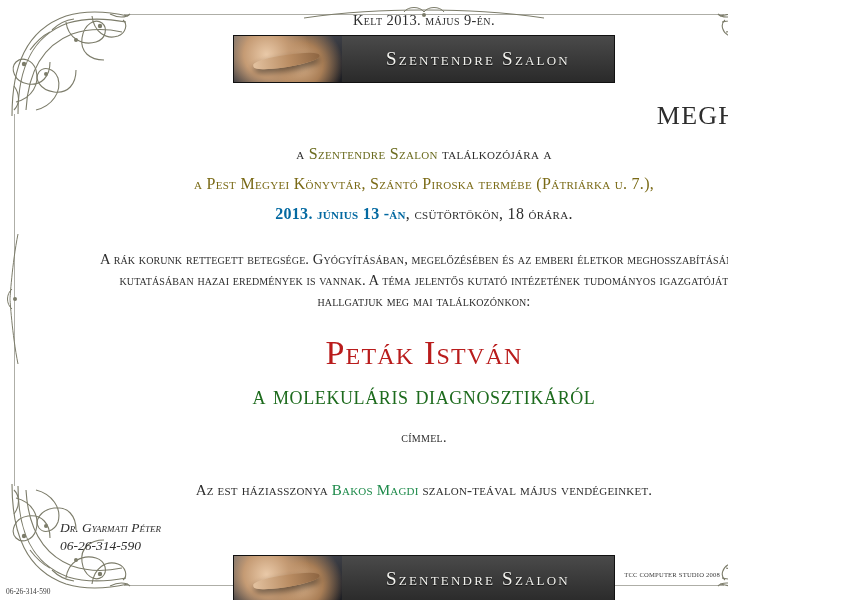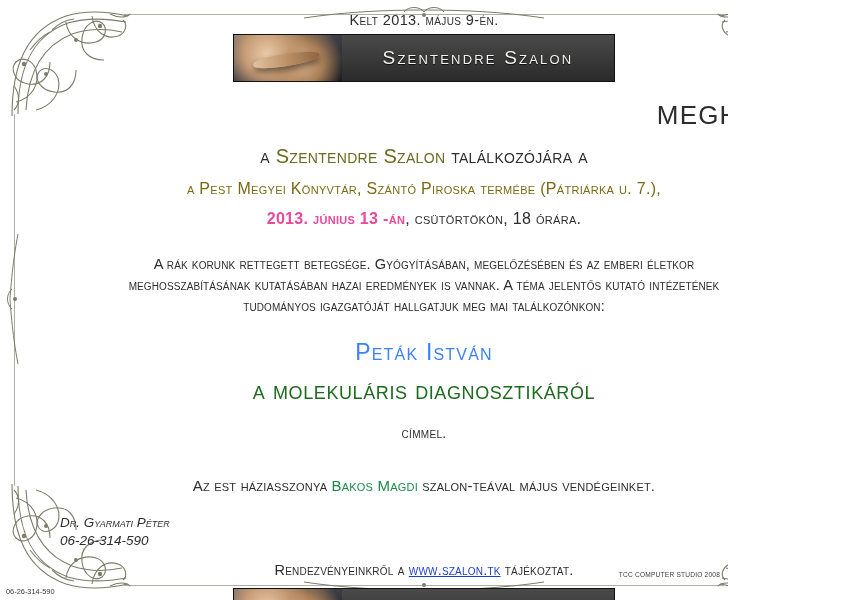--- a/index.html
+++ b/index.html
@@ -9,20 +9,21 @@
   }
   body {
     font-family: "Liberation Sans", sans-serif;
   }
   #page {
     position: relative;
     width: 728px;
     height: 600px;
     background: #ffffff;
     overflow: hidden;
+    font-family: Liberation Serif, serif;
   }
 
   
   .frame {
     position: absolute;
     left: 4px;
     top: 4px;
     width: 840px;
     height: 592px;
     box-sizing: border-box;
@@ -127,21 +128,21 @@
   .meghivo {
     font-size: 26px;
     font-variant: small-caps;
     letter-spacing: 1.2px;
     color: #2d2d2d;
     margin: 18px 0 14px 0;
     text-align: right;
   }
 
   .line-invite {
-    font-size: 20px;
+    font-size: 16px;
     font-variant: small-caps;
     letter-spacing: .3px;
     color: #2d2d2d;
     margin: 6px 0;
   }
   .line-invite .salon { color: #6b6b1f; }
 
   .line-place {
     font-size: 16px;
     font-variant: small-caps;
@@ -150,39 +151,39 @@
     margin: 12px 0;
   }
 
   .line-when {
     font-size: 16px;
     font-variant: small-caps;
     letter-spacing: .3px;
     color: #2d2d2d;
     margin: 12px 0 0 0;
   }
-  .line-when .accent { color: #ec4899; font-weight: bold; }
+  .line-when .accent { color: #0369a1; font-weight: bold; }
 
   .body-text {
     width: 660px;
     margin: 26px auto 0 auto;
     font-size: 14.6px;
     line-height: 1.45;
     font-variant: small-caps;
     letter-spacing: .1px;
     color: #2d2d2d;
     text-align: center;
   }
 
   .speaker {
     margin: 22px 0 4px 0;
-    font-size: 23px;
+    font-size: 34px;
     font-variant: small-caps;
     letter-spacing: 1.2px;
-    color: #3b82f6;
+    color: #b91c1c;
   }
   .topic {
     margin: 10px 0 2px 0;
     font-size: 25px;
     font-variant: small-caps;
     letter-spacing: .6px;
     color: #1d6b1d;
   }
   .cimmel {
     font-size: 14px;
@@ -389,23 +390,20 @@
 
     <div class="hostess">
       <span>Az est háziasszonya </span><span class="name">Bakos Magdi</span><span> szalon-teával május vendégeinket.</span>
     </div>
 
     <div class="signature">
       <div>Dr. Gyarmati Péter</div>
       <div>06-26-314-590</div>
     </div>
 
-    <div class="info-line">
-      <span>Rendezvényeinkről a </span><span class="url">www.szalon.tk</span><span> tájékoztat.</span>
-    </div>
 
     <div class="banner lower">
       <div class="photo"></div>
       <div class="strip">
         <span>Szentendre Szalon</span>
       </div>
     </div>
 
   </div>
 

